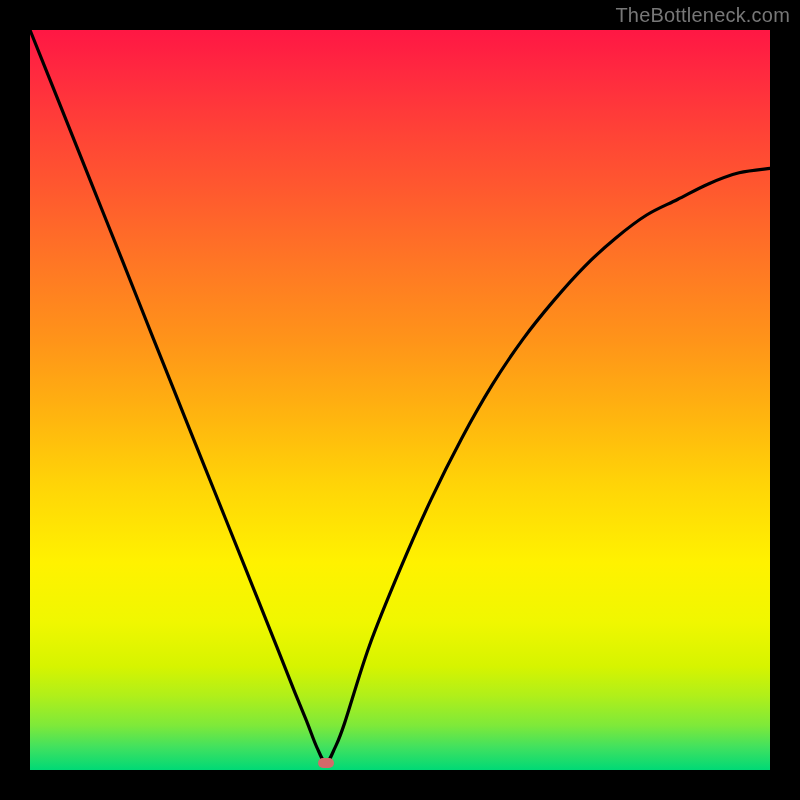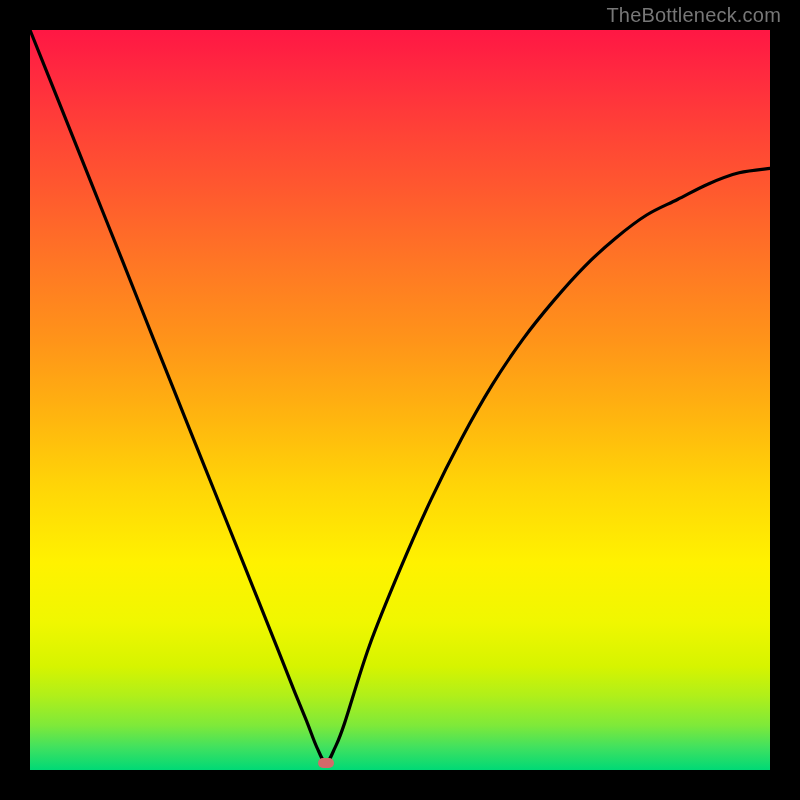--- a/index.html
+++ b/index.html
@@ -13,21 +13,21 @@
   }
   .frame {
     position: relative;
     width: 800px;
     height: 800px;
     background: #000;
   }
   .watermark {
     position: absolute;
     top: 4px;
-    right: 19px;
+    right: 10px;
     color: #777;
     font-size: 20px;
     letter-spacing: 0.2px;
     user-select: none;
   }
   .plot-area {
     position: absolute;
     left: 30px;
     top: 30px;
     width: 740px;

